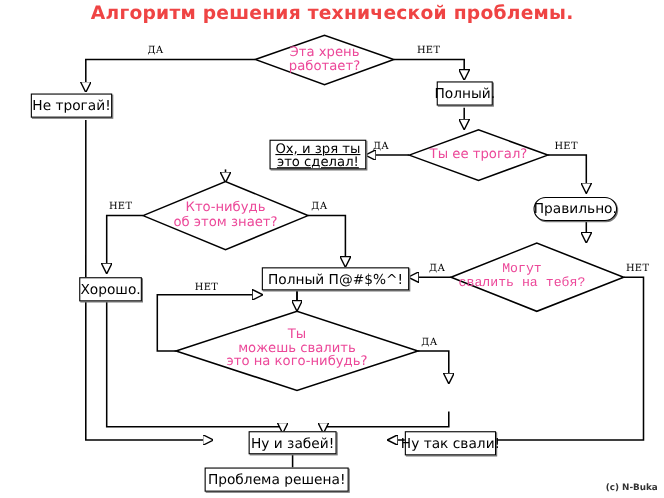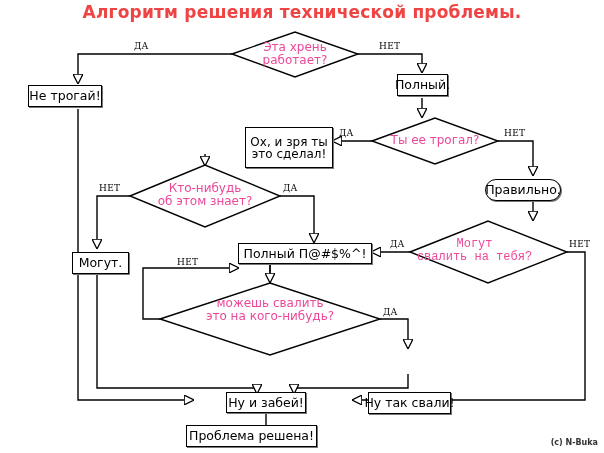--- a/index.html
+++ b/index.html
@@ -167,38 +167,39 @@
     <div>Кто-нибудь</div>
     <div>об этом знает?</div>
   </div>
 
   <div class="dlabel" style="left:396px; top:238px; width:157px;font-family:Liberation Mono, monospace;">
     <div>Могут</div>
     <div>свалить на тебя?</div>
   </div>
 
   <div class="dlabel" style="left:160px; top:297px; width:220px;">
+    <div>Ты</div>
     <div>можешь свалить</div>
     <div>это на  кого-нибудь?</div>
   </div>
 
   <div class="box" style="left:28px; top:85px; width:74px; height:22px;">Не трогай!</div>
 
   <div class="box" style="left:397px; top:74px; width:51px; height:22px;">Полный.</div>
 
-  <div class="box two-line" style="left:245px; top:127px; width:88px; height:41px;">
+  <div class="box two-line" style="left:245px; top:127px; width:88px; height:27px;text-decoration:underline;">
     <div>
       <div>Ох, и зря ты</div>
       <div>это сделал!</div>
     </div>
   </div>
 
   <div class="box" style="left:485px; top:179px; width:76px; height:22px;border-radius:11px;">Правильно.</div>
 
-  <div class="box" style="left:72px; top:252px; width:57px; height:22px;">Могут.</div>
+  <div class="box" style="left:72px; top:252px; width:57px; height:22px;">Хорошо.</div>
 
   <div class="box" style="left:238px; top:243px; width:134px; height:21px;">Полный П@#$%^!</div>
 
   <div class="box" style="left:368px; top:352px; width:83px; height:22px;margin-top:40px;">Ну так свали!</div>
 
   <div class="box" style="left:226px; top:392px; width:80px; height:21px;">Ну и забей!</div>
 
   <div class="box" style="left:186px; top:425px; width:131px; height:22px;">Проблема решена!</div>
 
   <div class="elabel" style="left:134px; top:41px;">ДА</div>

